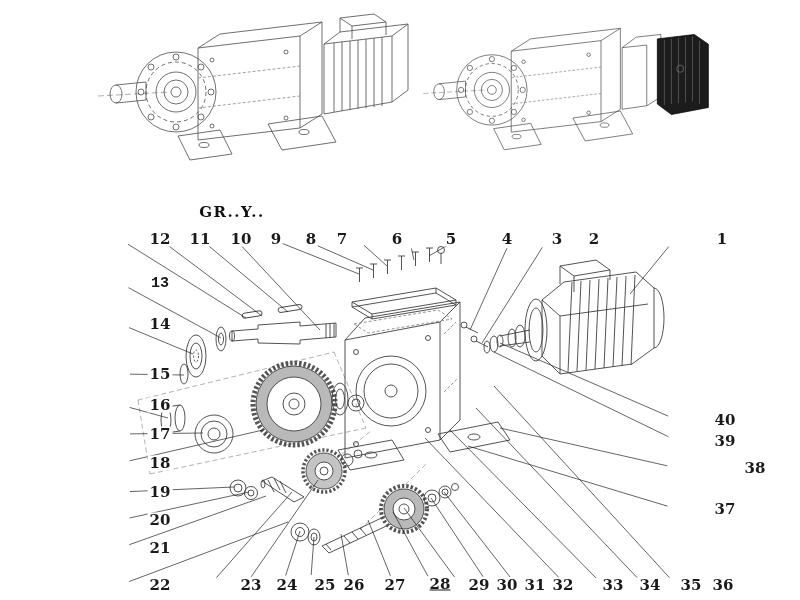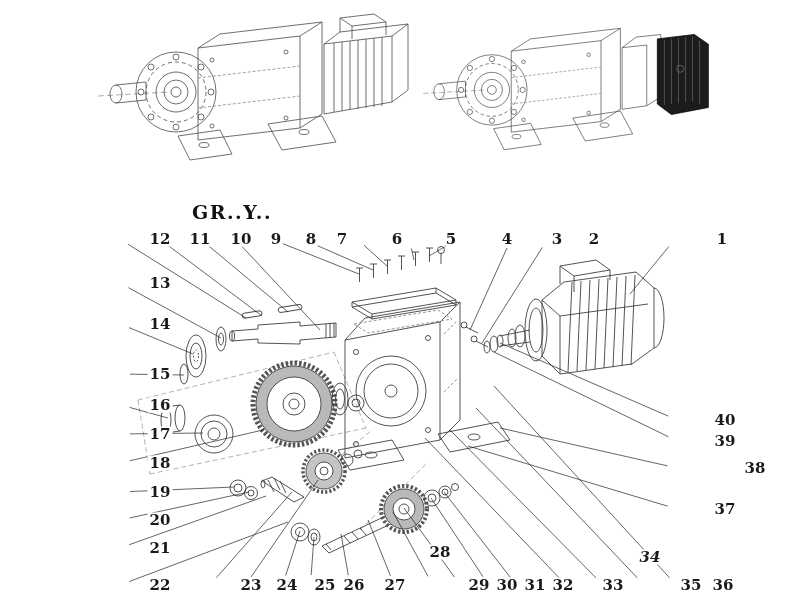--- a/index.html
+++ b/index.html
@@ -1,20 +1,20 @@
 <!DOCTYPE html>
 <html><head>
 <meta charset="utf-8">
 <style>
   html,body{margin:0;padding:0;background:#fff;}
   .stage{position:relative;width:800px;height:600px;background:#fff;overflow:hidden;
          font-family:"DejaVu Serif", serif;}
   svg.artwork{position:absolute;left:0;top:0;}
   .variant-label{position:absolute;transform:translate(-50%,-50%);
-                 font-weight:bold;font-size:19px;letter-spacing:1.5px;color:#111;
+                 font-weight:bold;font-size:15px;letter-spacing:1.5px;color:#111;
                  font-family:"DejaVu Serif", serif;white-space:nowrap;}
   #callout-layer{position:absolute;left:0;top:0;width:800px;height:467px;pointer-events:none;margin-left:44px;}
   .callout{position:absolute;transform:translate(-50%,-50%);
            font:bold 15px "DejaVu Serif", serif;color:#1a1a1a;background:#fff;
            padding:0 2px;line-height:1;}
 </style>
 </head>
 <body>
 
 <div class="stage">
@@ -355,42 +355,42 @@
       <div class="callout" style="left: 197px; top: 239px;">10</div>
       <div class="callout" style="left: 232px; top: 239px;">9</div>
       <div class="callout" style="left: 267px; top: 239px;">8</div>
       <div class="callout" style="left: 298px; top: 239px;">7</div>
       <div class="callout" style="left: 353px; top: 239px;">6</div>
       <div class="callout" style="left: 407px; top: 239px;">5</div>
       <div class="callout" style="left: 463px; top: 239px;">4</div>
       <div class="callout" style="left: 513px; top: 239px;">3</div>
       <div class="callout" style="left: 550px; top: 239px;">2</div>
       <div class="callout" style="left: 678px; top: 239px;">1</div>
-      <div class="callout" style="left: 116px; top: 283px;">13</div>
+      <div class="callout" style="left: 116px; top: 283px; font-family: Liberation Mono, monospace;">13</div>
       <div class="callout" style="left: 116px; top: 324px;">14</div>
       <div class="callout" style="left: 116px; top: 374px;">15</div>
       <div class="callout" style="left: 116px; top: 405px;">16</div>
       <div class="callout" style="left: 116px; top: 434px;">17</div>
       <div class="callout" style="left: 116px; top: 463px;">18</div>
       <div class="callout" style="left: 116px; top: 492px;">19</div>
       <div class="callout" style="left: 116px; top: 520px;">20</div>
       <div class="callout" style="left: 116px; top: 548px;">21</div>
       <div class="callout" style="left: 116px; top: 585px;">22</div>
       <div class="callout" style="left: 207px; top: 585px;">23</div>
       <div class="callout" style="left: 243px; top: 585px;">24</div>
       <div class="callout" style="left: 281px; top: 585px;">25</div>
       <div class="callout" style="left: 310px; top: 585px;">26</div>
       <div class="callout" style="left: 351px; top: 585px;">27</div>
-      <div class="callout" style="left: 396px; top: 552px;">28</div>
+      <div class="callout" style="left: 396px; top: 584px; text-decoration: underline;">28</div>
       <div class="callout" style="left: 435px; top: 585px;">29</div>
       <div class="callout" style="left: 463px; top: 585px;">30</div>
       <div class="callout" style="left: 491px; top: 585px;">31</div>
       <div class="callout" style="left: 519px; top: 585px;">32</div>
       <div class="callout" style="left: 569px; top: 585px;">33</div>
-      <div class="callout" style="left: 606px; top: 557px; font-style: italic;">34</div>
+      <div class="callout" style="left: 606px; top: 585px;">34</div>
       <div class="callout" style="left: 647px; top: 585px;">35</div>
       <div class="callout" style="left: 679px; top: 585px; text-align: center;">36</div>
       <div class="callout" style="left: 681px; top: 509px;">37</div>
       <div class="callout" style="left: 711px; top: 468px;">38</div>
       <div class="callout" style="left: 681px; top: 441px;">39</div>
       <div class="callout" style="left: 681px; top: 420px; text-align: right;">40</div>
     </div>
 
 </div>
 

